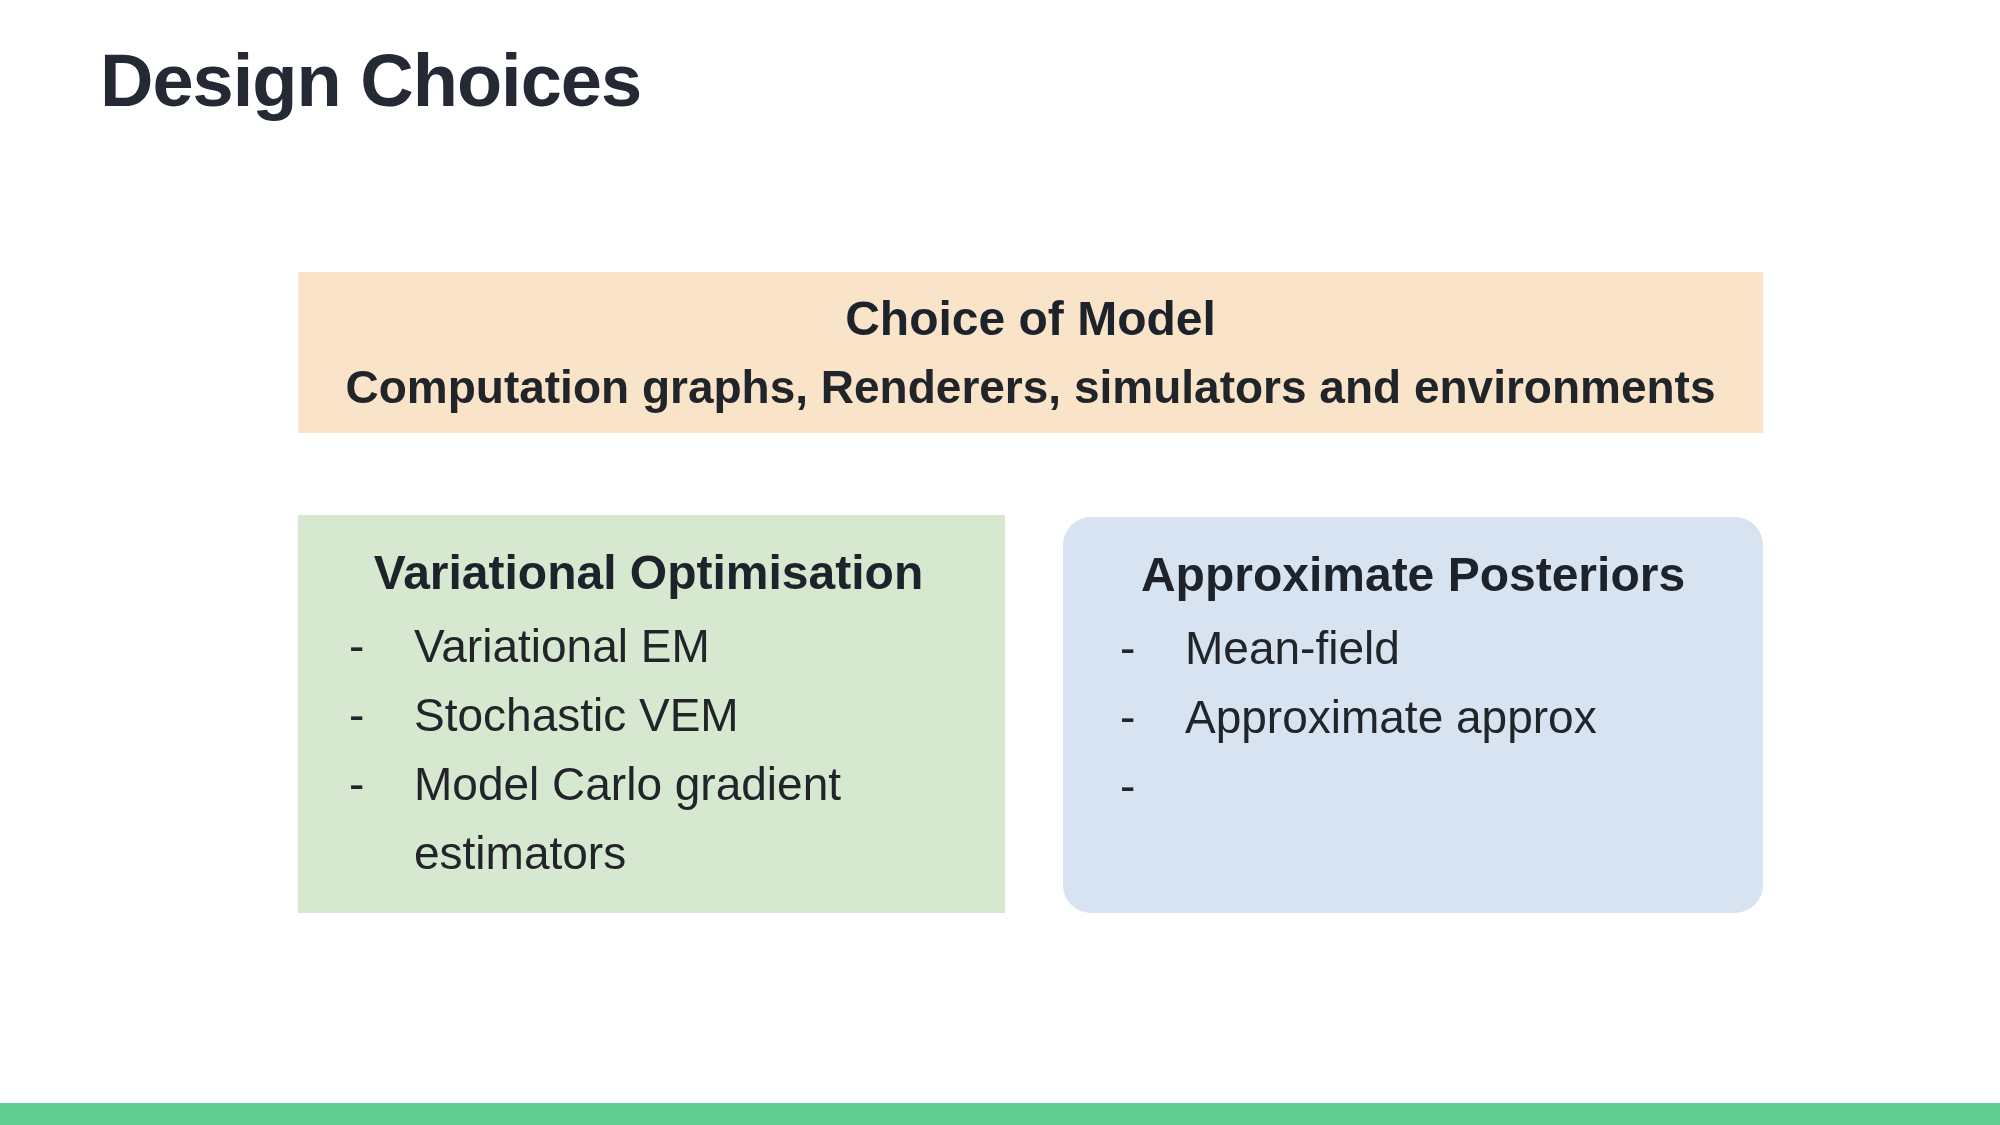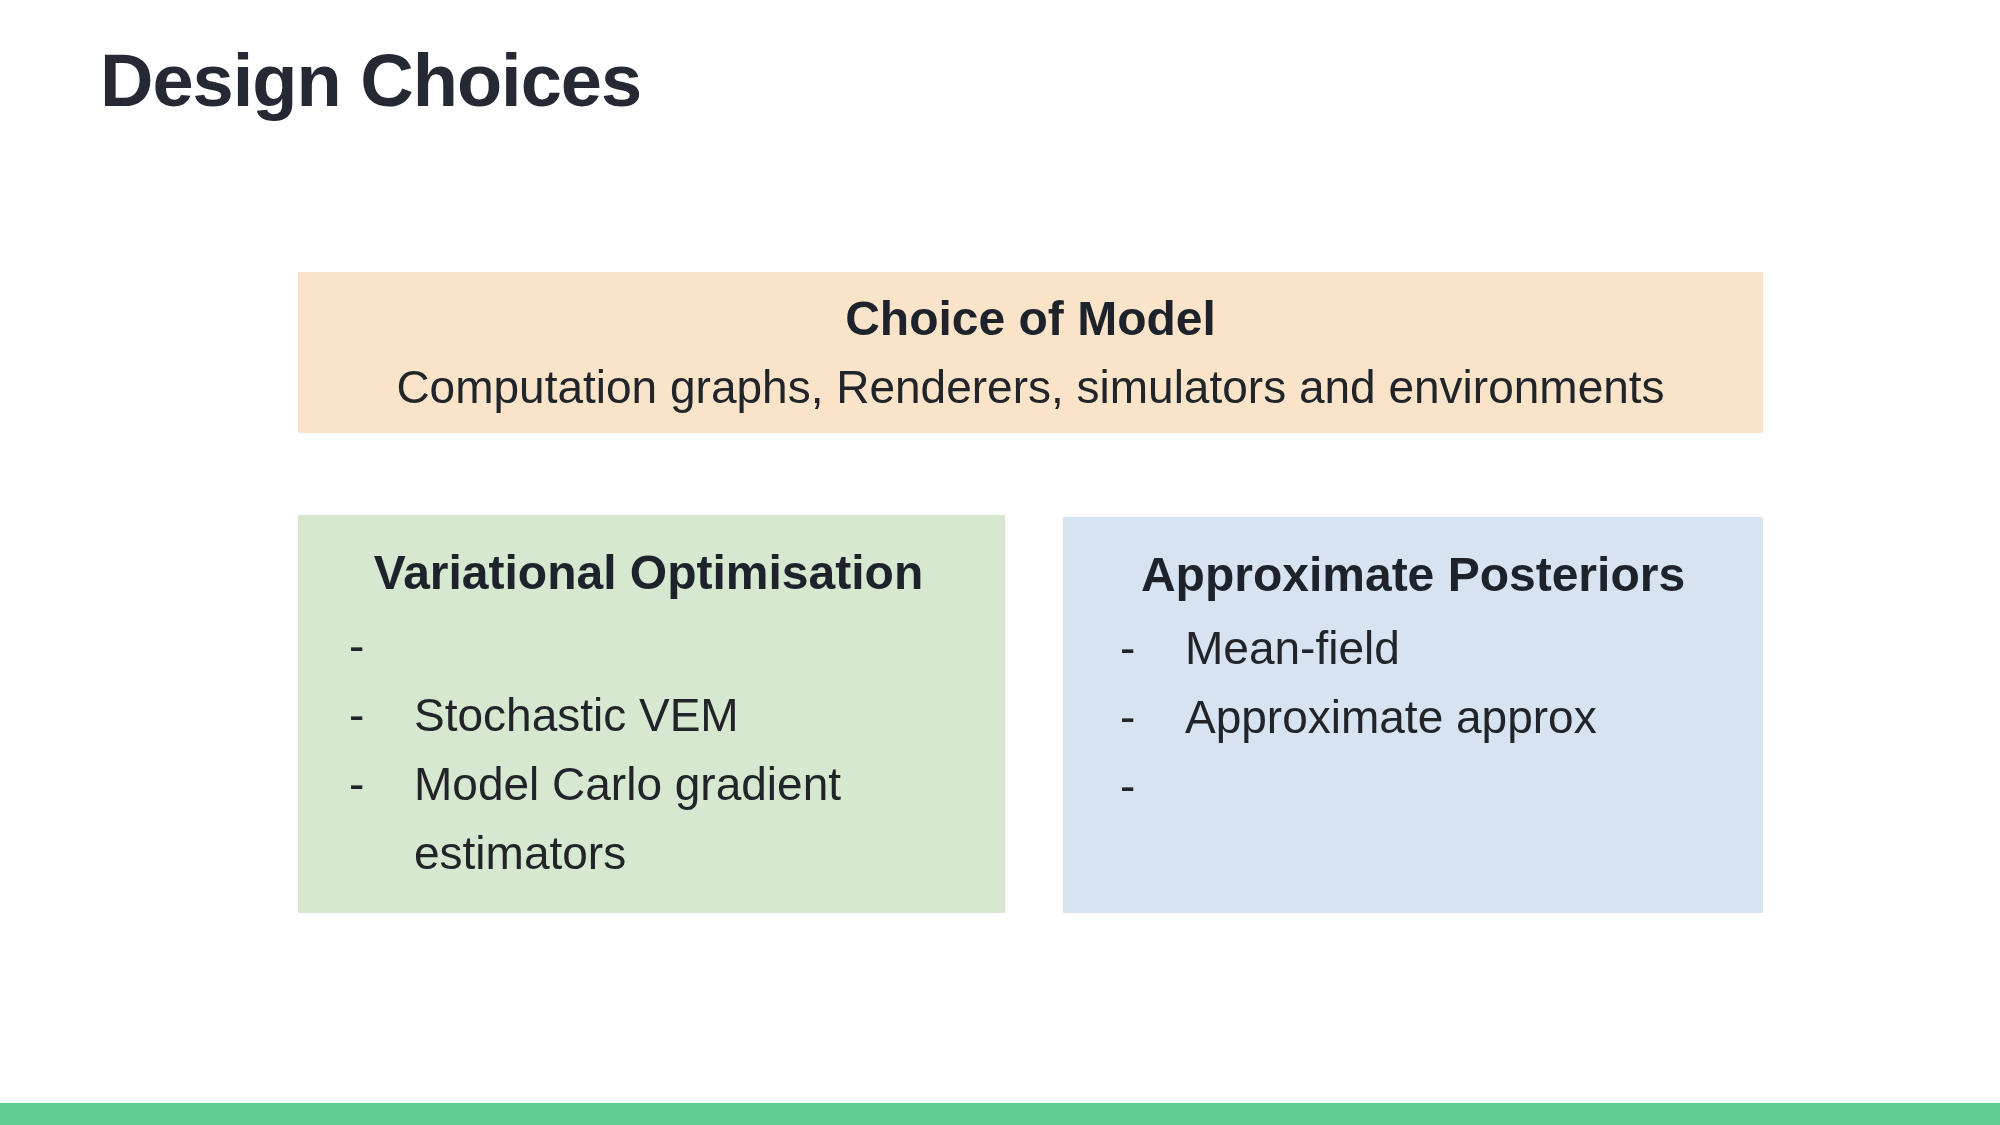--- a/index.html
+++ b/index.html
@@ -44,40 +44,41 @@
     text-align: center;
   }
   .model-box .box-title {
     font-size: 48px;
     font-weight: 700;
     line-height: 1.1;
     color: #1e232b;
   }
   .model-box .box-subtitle {
     font-size: 46px;
-    font-weight: 400;
+    font-weight: 700;
     line-height: 1.1;
     color: #212529;
     text-align: center;
   }
   .column-box {
     padding: 30px 30px 0 30px;
   }
   .variational-box {
     left: 298px;
     top: 515px;
     width: 707px;
     height: 398px;
     padding-left: 24px;
   }
   .posteriors-box {
     left: 1063px;
     top: 517px;
     width: 700px;
     height: 396px;
+    border-radius: 28px;
   }
   .column-box .box-title {
     font-size: 48px;
     font-weight: 700;
     text-align: center;
     line-height: 1.15;
     color: #1e232b;
   }
   .bullet-list {
     margin-top: 12px;
@@ -115,20 +116,21 @@
   <div class="box model-box" style="background-color: rgb(249, 228, 202);">
     <div class="box-title">Choice of Model</div>
     <div class="box-subtitle">Computation graphs, Renderers, simulators and environments</div>
   </div>
 
   <div class="box column-box variational-box" style="background-color: rgb(215, 232, 209);">
     <div class="box-title">Variational Optimisation</div>
     <div class="bullet-list">
       <div class="bullet-item">
         <span class="bullet-dash">-</span>
+        <span class="bullet-text">Variational EM</span>
       </div>
       <div class="bullet-item">
         <span class="bullet-dash">-</span>
         <span class="bullet-text">Stochastic VEM</span>
       </div>
       <div class="bullet-item">
         <span class="bullet-dash">-</span>
         <span class="bullet-text">Model Carlo gradient estimators</span>
       </div>
     </div>

